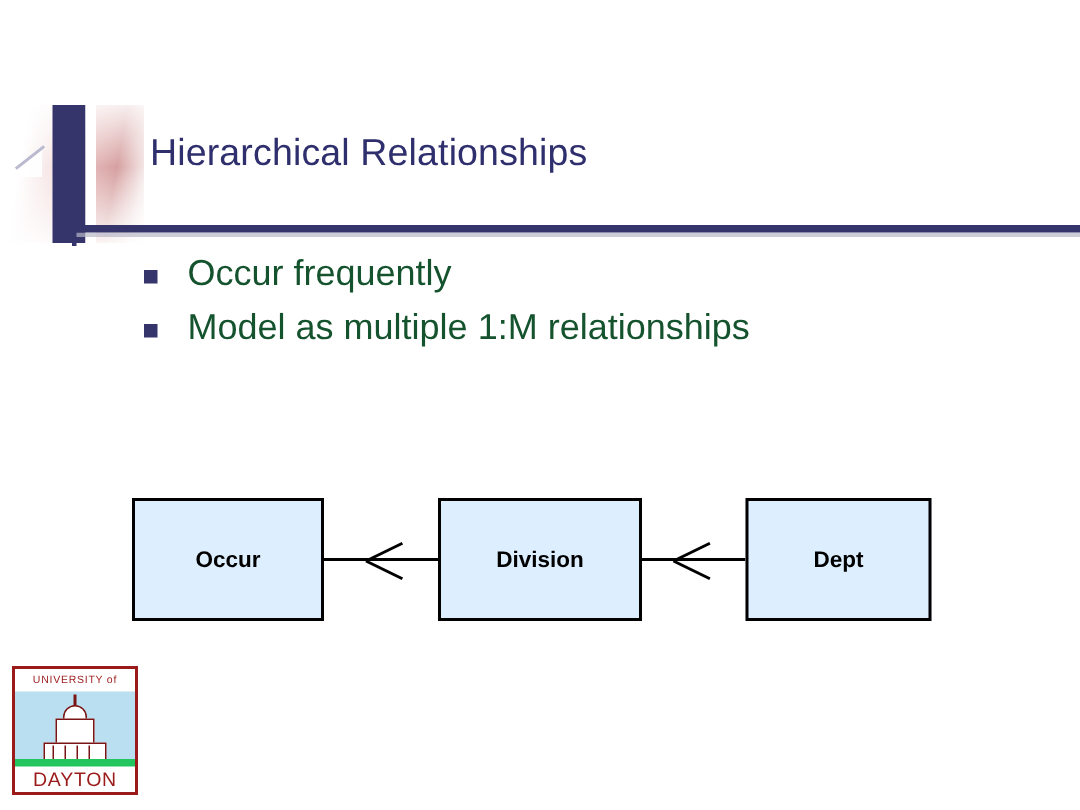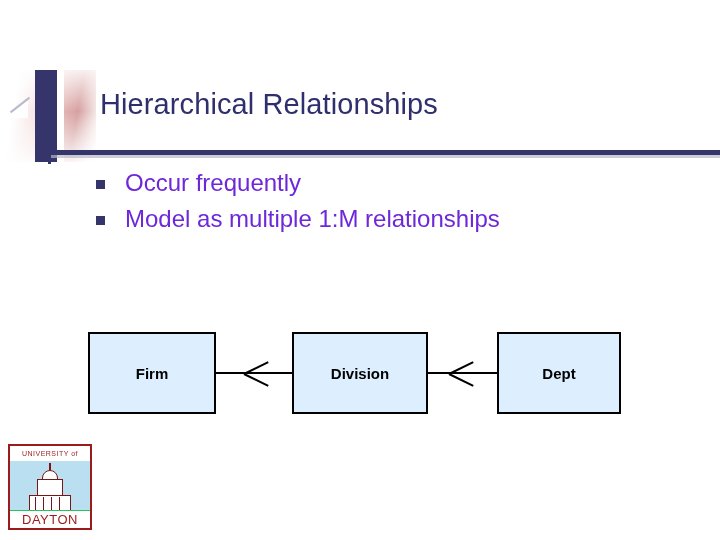--- a/index.html
+++ b/index.html
@@ -79,21 +79,21 @@
     height: 2px;
     background: #b9b9cf;
     transform: rotate(-38deg);
   }
 
   
   .title {
     position: absolute;
     left: 100px;
     top: 88px;
-    font-size: 29px;
+    font-size: 25px;
     color: #2f2f6e;
     font-weight: normal;
     letter-spacing: 0.1px;
     white-space: nowrap;
   }
   .title-rule {
     position: absolute;
     left: 45px;
     top: 150px;
     width: 675px;
@@ -133,21 +133,21 @@
   .bullet-marker {
     width: 9px;
     height: 9px;
     background: #36356b;
     margin-top: 14px;
     margin-right: 20px;
     flex: none;
   }
   .bullet-text {
     font-size: 24px;
-    color: #6d28d9;
+    color: #14532d;
     line-height: 1.42;
     white-space: nowrap;
   }
 
   
   .diagram {
     position: absolute;
     left: 0;
     top: 332px;
     width: 720px;
@@ -230,21 +230,21 @@
     letter-spacing: 0.5px;
     white-space: nowrap;
   }
   .logo-bottom {
     position: absolute;
     left: 0;
     bottom: 0;
     width: 100%;
     height: 17px;
     background: #ffffff;
-    border-top: 1px solid #22c55e;
+    border-top: 5px solid #22c55e;
     display: flex;
     align-items: center;
     justify-content: center;
     font-size: 13px;
     color: #9b1b1b;
     letter-spacing: 0.5px;
   }
   .logo-mid {
     position: absolute;
     left: 0;
@@ -338,21 +338,21 @@
     </div>
   </div>
 
   <div class="diagram">
     <div class="conn conn-1"></div>
     <div class="conn conn-2"></div>
     <div class="crow crow-1"></div>
     <div class="crow crow-2"></div>
 
     <div class="ent ent-firm">
-      <span class="ent-label">Firm</span>
+      <span class="ent-label">Occur</span>
     </div>
     <div class="ent ent-division">
       <span class="ent-label">Division</span>
     </div>
     <div class="ent ent-dept">
       <span class="ent-label">Dept</span>
     </div>
   </div>
 
   <div class="logo">

